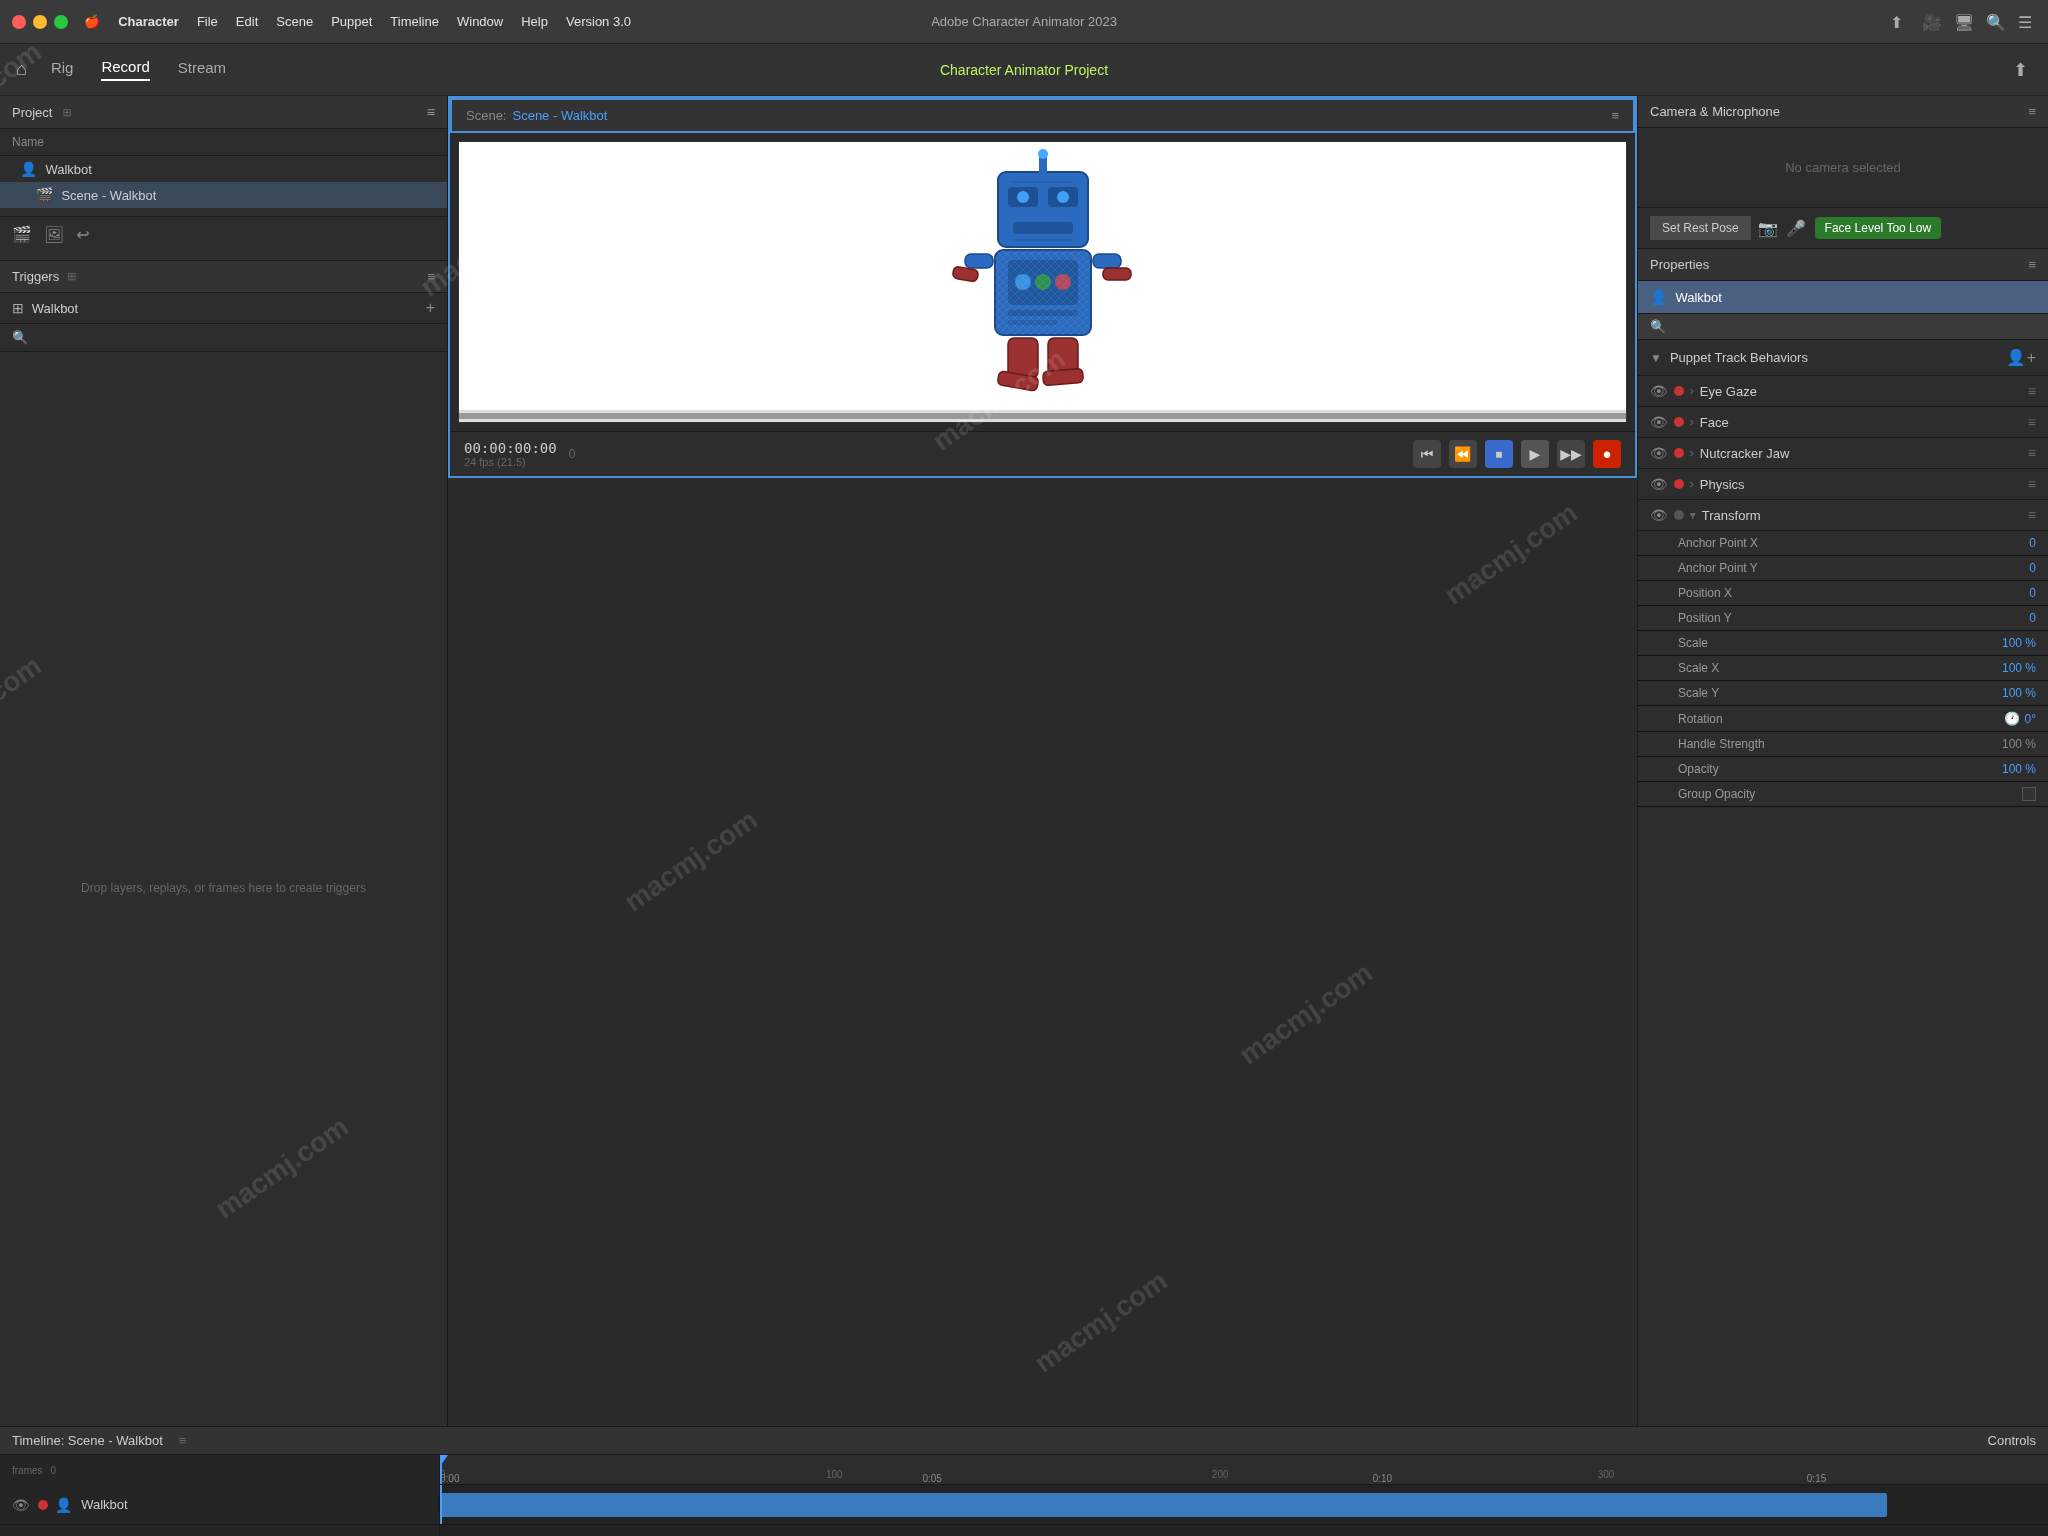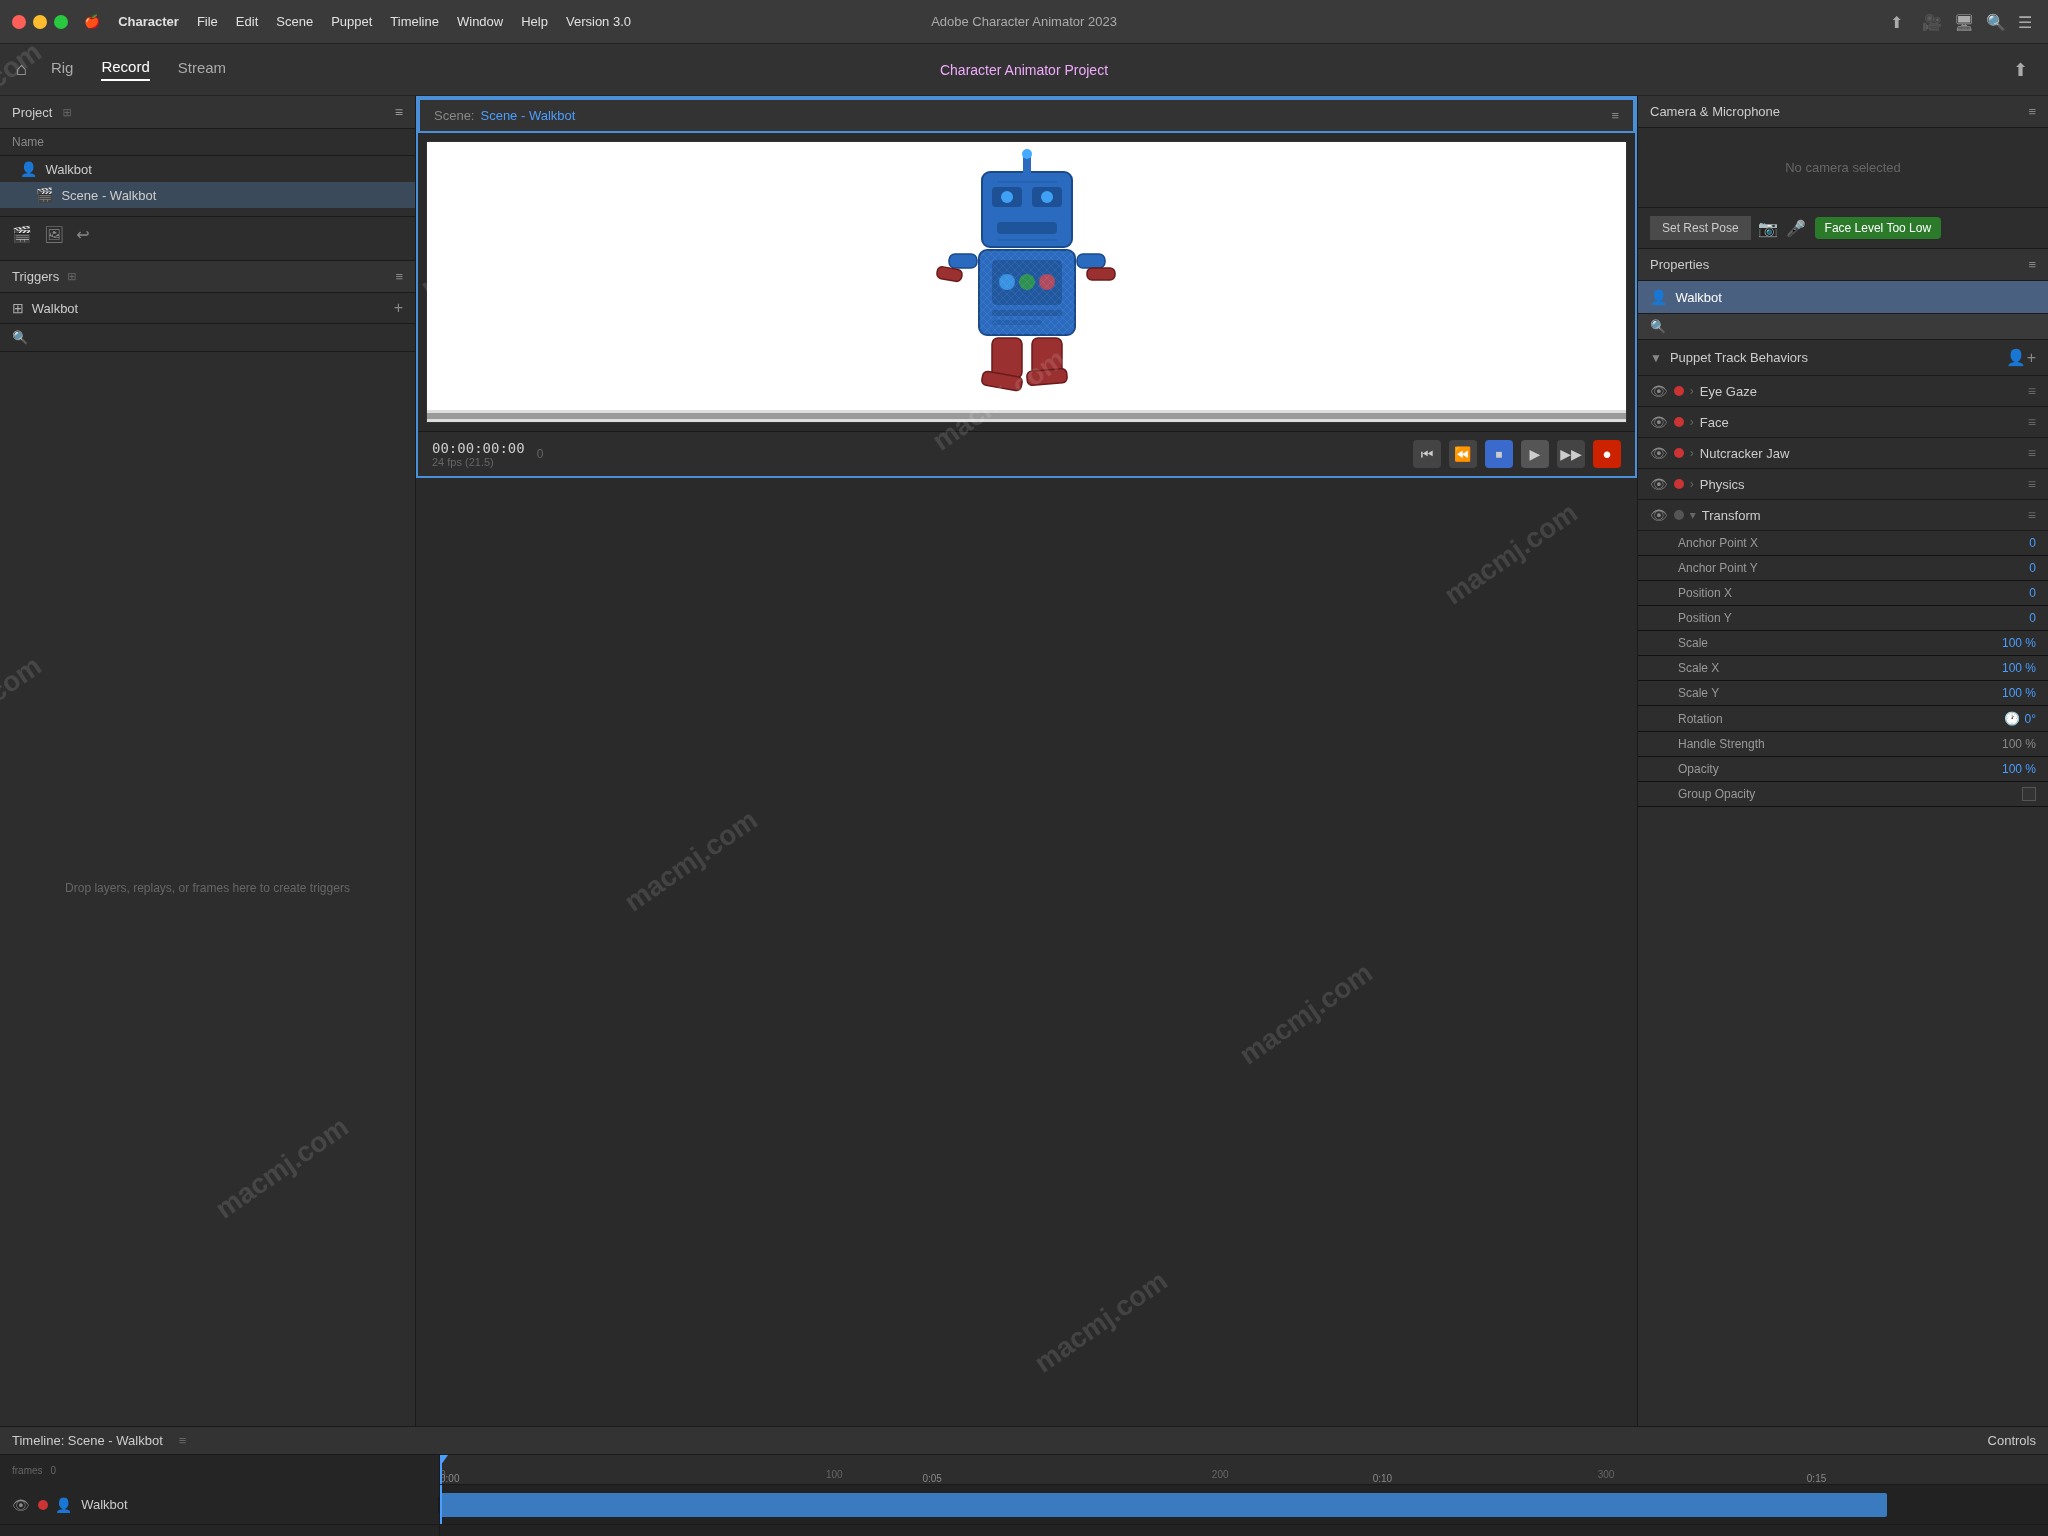--- a/index.html
+++ b/index.html
@@ -92,32 +92,32 @@
     }
     .nav-tab.active {
       color: #fff;
       border-bottom: 2px solid #fff;
     }
     .nav-project-title {
       position: absolute;
       left: 50%;
       transform: translateX(-50%);
       font-size: 14px;
-      color: #f0abfc;
+      color: #bef264;
     }
     .nav-share-icon {
       position: absolute;
       right: 20px;
       font-size: 18px;
       color: #aaa;
     }
 
     
     .left-panel {
-      width: 416px;
+      width: 448px;
       background: #2d2d2d;
       border-right: 1px solid #1a1a1a;
       display: flex;
       flex-direction: column;
     }
     .panel-header {
       display: flex;
       align-items: center;
       padding: 8px 12px;
       background: #333;

